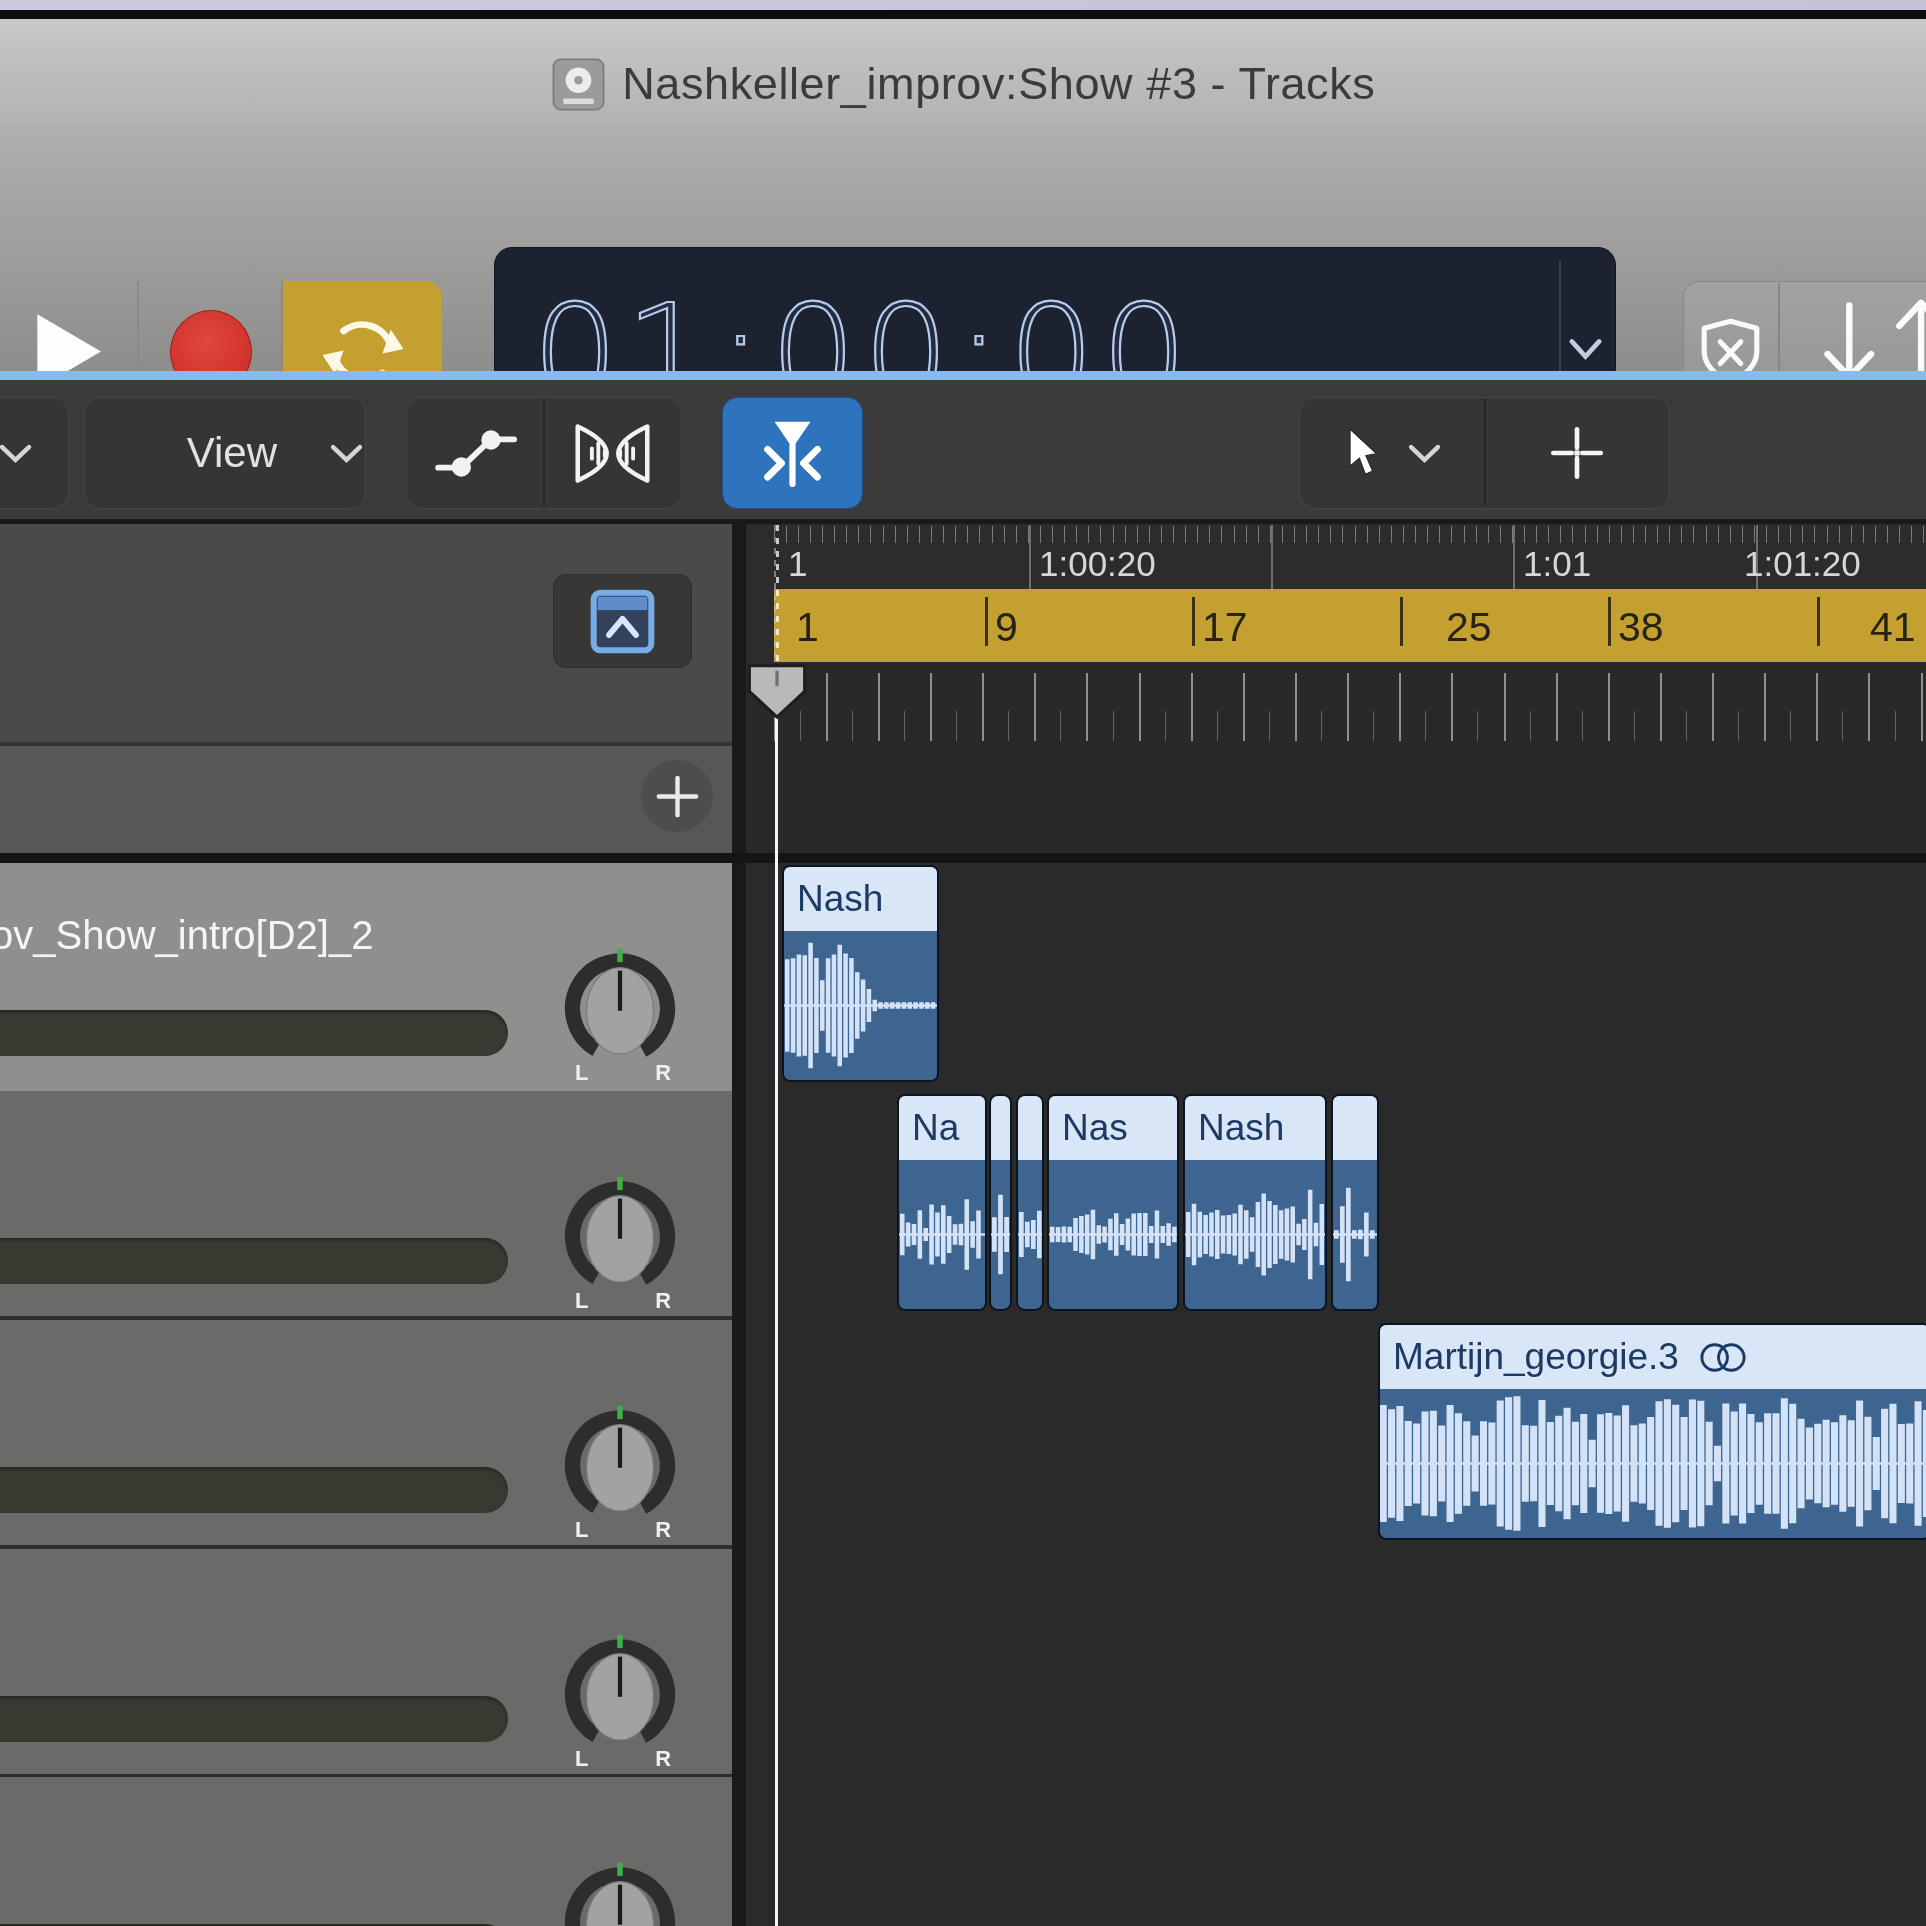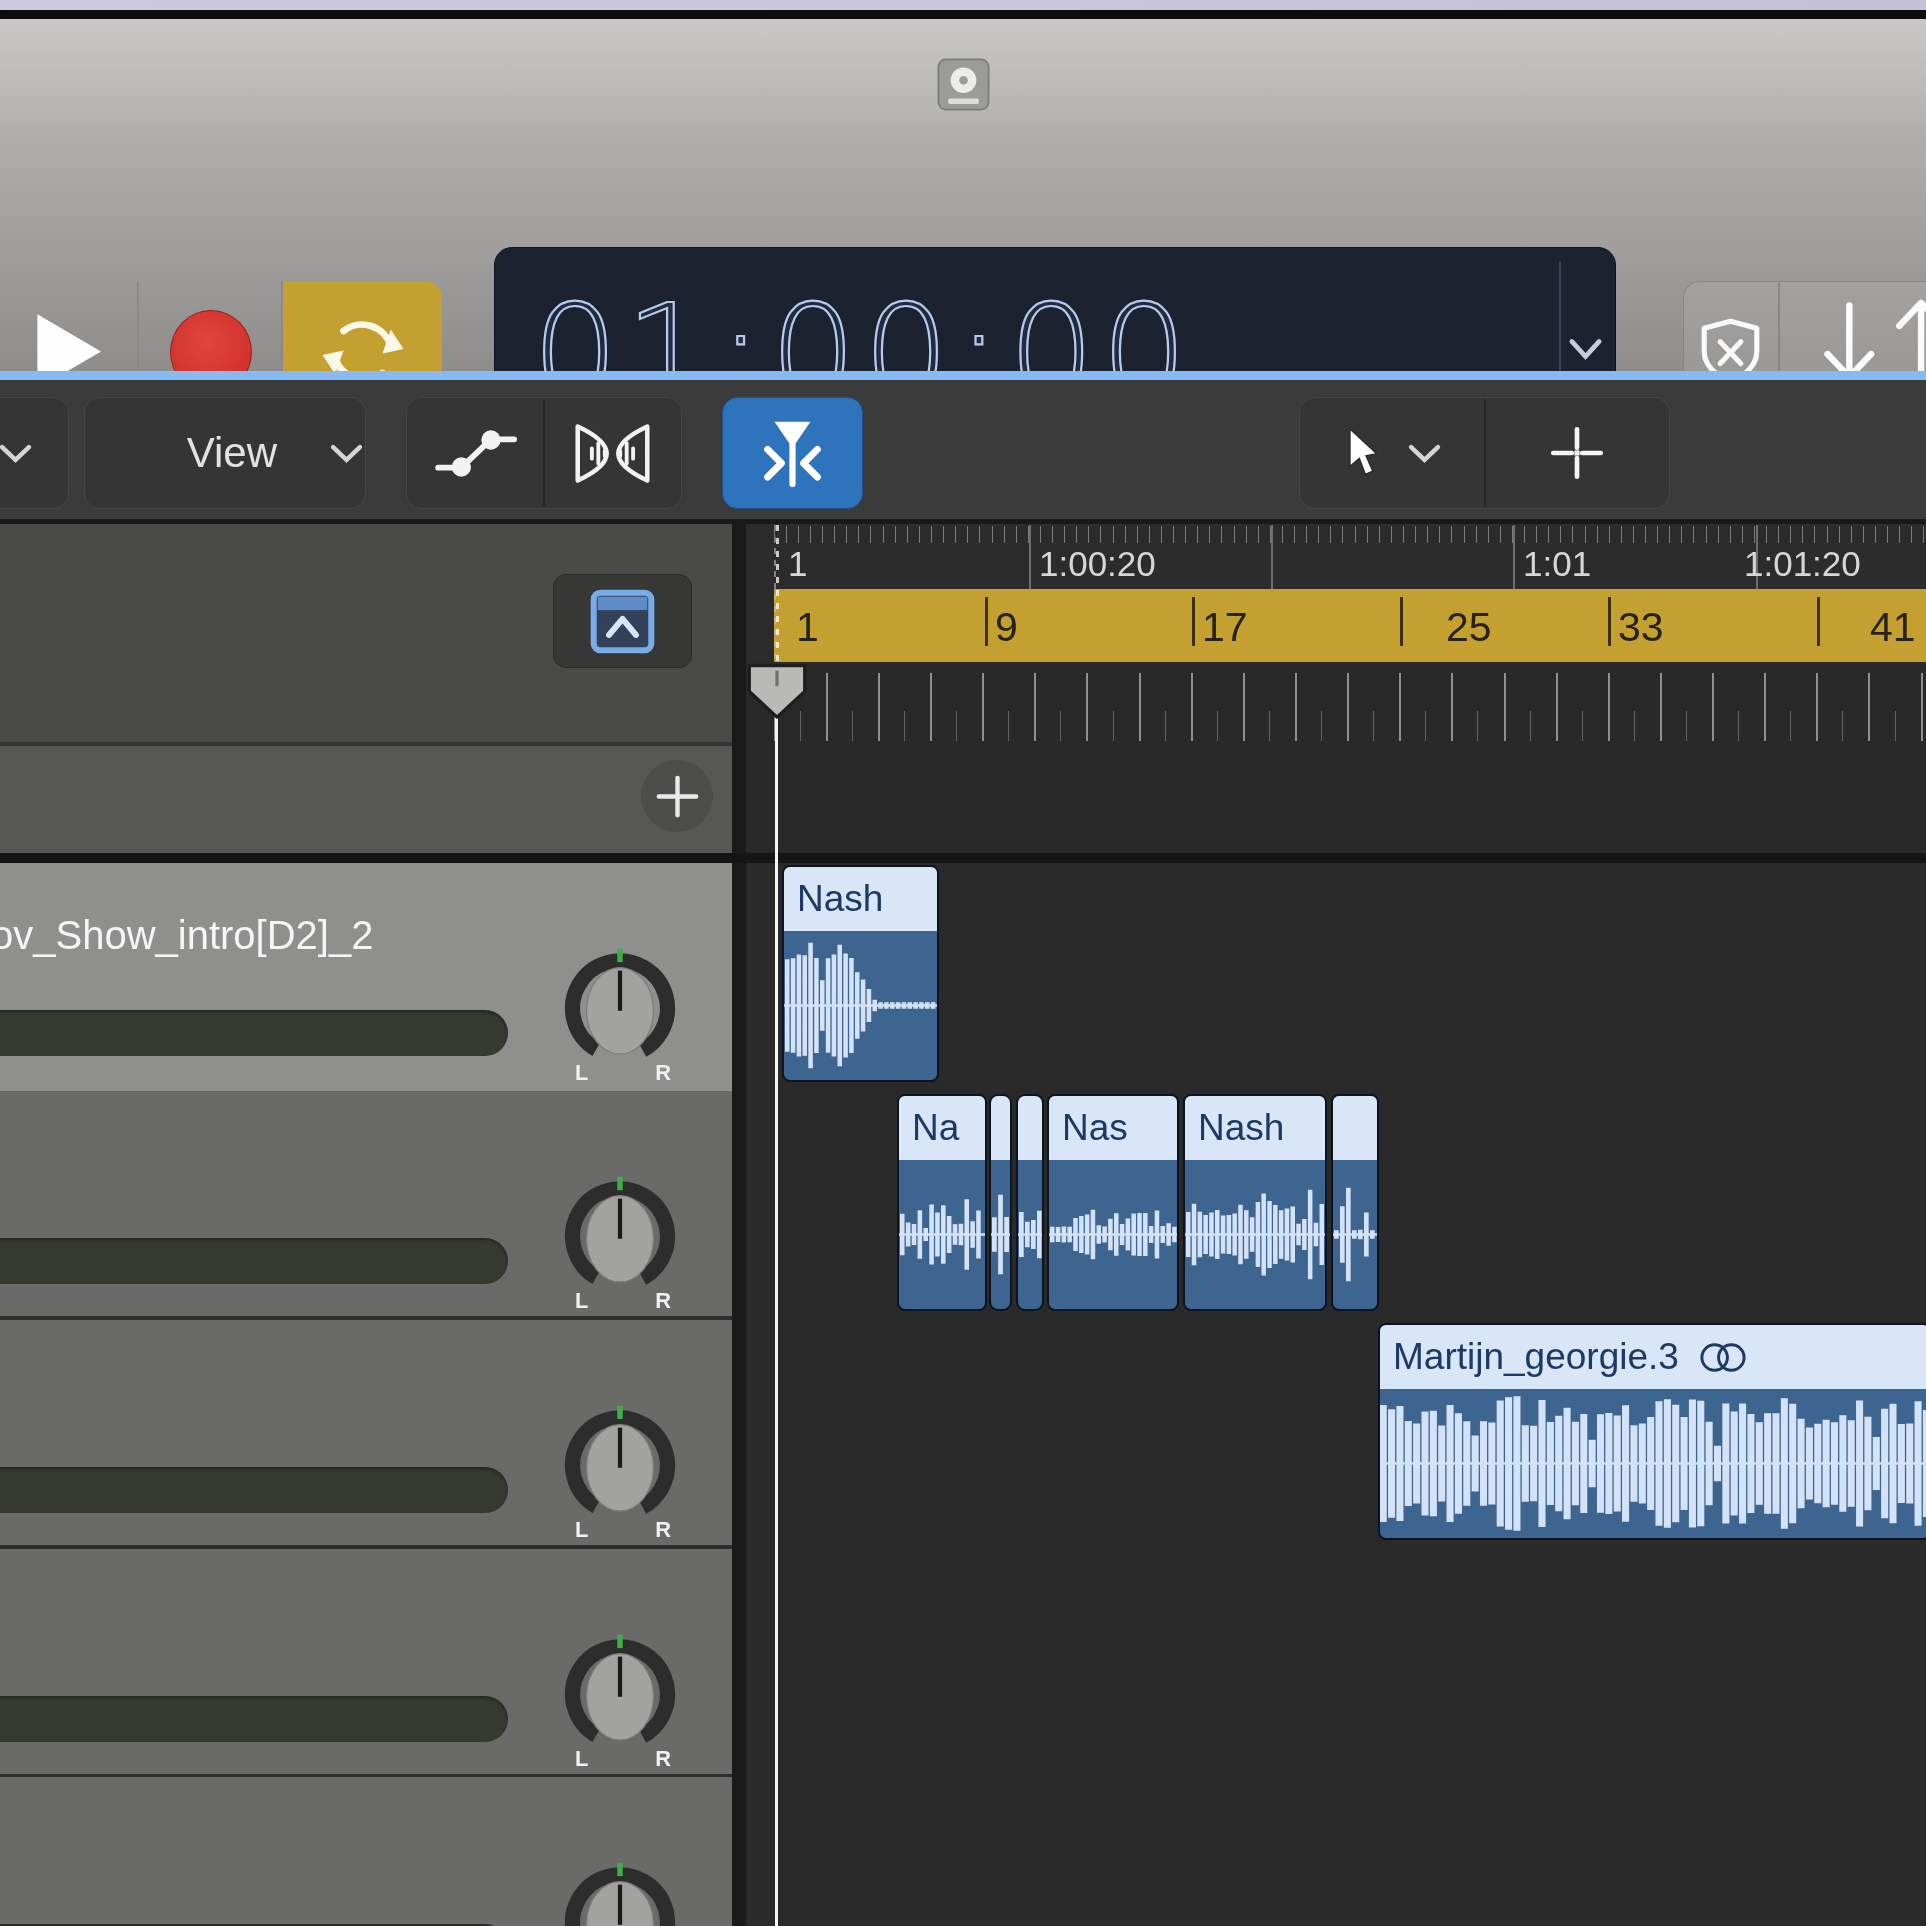--- a/index.html
+++ b/index.html
@@ -130,20 +130,21 @@
 <div class="abs" id="window-edge"></div>
 
 <div class="abs" id="titlebar">
   <div class="abs" id="title-wrap">
     <svg width="55" height="55" viewBox="0 0 90 90">
       <rect x="4" y="4" width="82" height="82" rx="12" fill="#9b9b99" stroke="#7d7d7b" stroke-width="3"></rect>
       <circle cx="45" cy="38" r="21" fill="#ececea"></circle>
         <circle cx="45" cy="38" r="7" fill="#9b9b99"></circle>
       <rect x="20" y="68" width="50" height="9" rx="3" fill="#dcdcda"></rect>
     </svg>
+    <span id="window-title">Nashkeller_improv:Show #3 - Tracks</span>
   </div>
 </div>
 
 <div class="abs" id="controlbar">
   <div class="abs" id="play-btn">
     <svg width="77" height="83" viewBox="0 0 110 120">
       <polygon points="10,6 10,114 102,60" fill="#fdfdfd"></polygon>
     </svg>
   </div>
   <div class="abs tr-divider" style="left:137px"></div>
@@ -408,21 +409,21 @@
     <div class="abs tc-label" style="left: 1523px;">1:01</div>
     <div class="abs tc-label" style="left: 1744px;">1:01:20</div>
     <div class="abs bar-num" style="left: 796px;">1</div>
     <div class="abs bar-tick" style="left: 985px;"></div>
     <div class="abs bar-num" style="left: 995px;">9</div>
     <div class="abs bar-tick" style="left: 1192px;"></div>
     <div class="abs bar-num" style="left: 1202px;">17</div>
     <div class="abs bar-tick" style="left: 1400px;"></div>
     <div class="abs bar-num" style="left: 1446px;">25</div>
     <div class="abs bar-tick" style="left: 1608px;"></div>
-    <div class="abs bar-num" style="left: 1618px;">33</div>
+    <div class="abs bar-num" style="left: 1618px;">38</div>
     <div class="abs bar-tick" style="left: 1817px;"></div>
     <div class="abs bar-num" style="left: 1870px;">41</div>
     <div class="abs lr-line" style="left: 774px;"></div>
     <div class="abs lr-line" style="left: 826px;"></div>
     <div class="abs lr-line" style="left: 878px;"></div>
     <div class="abs lr-line" style="left: 930px;"></div>
     <div class="abs lr-line" style="left: 982px;"></div>
     <div class="abs lr-line" style="left: 1034px;"></div>
     <div class="abs lr-line" style="left: 1086px;"></div>
     <div class="abs lr-line" style="left: 1139px;"></div>

